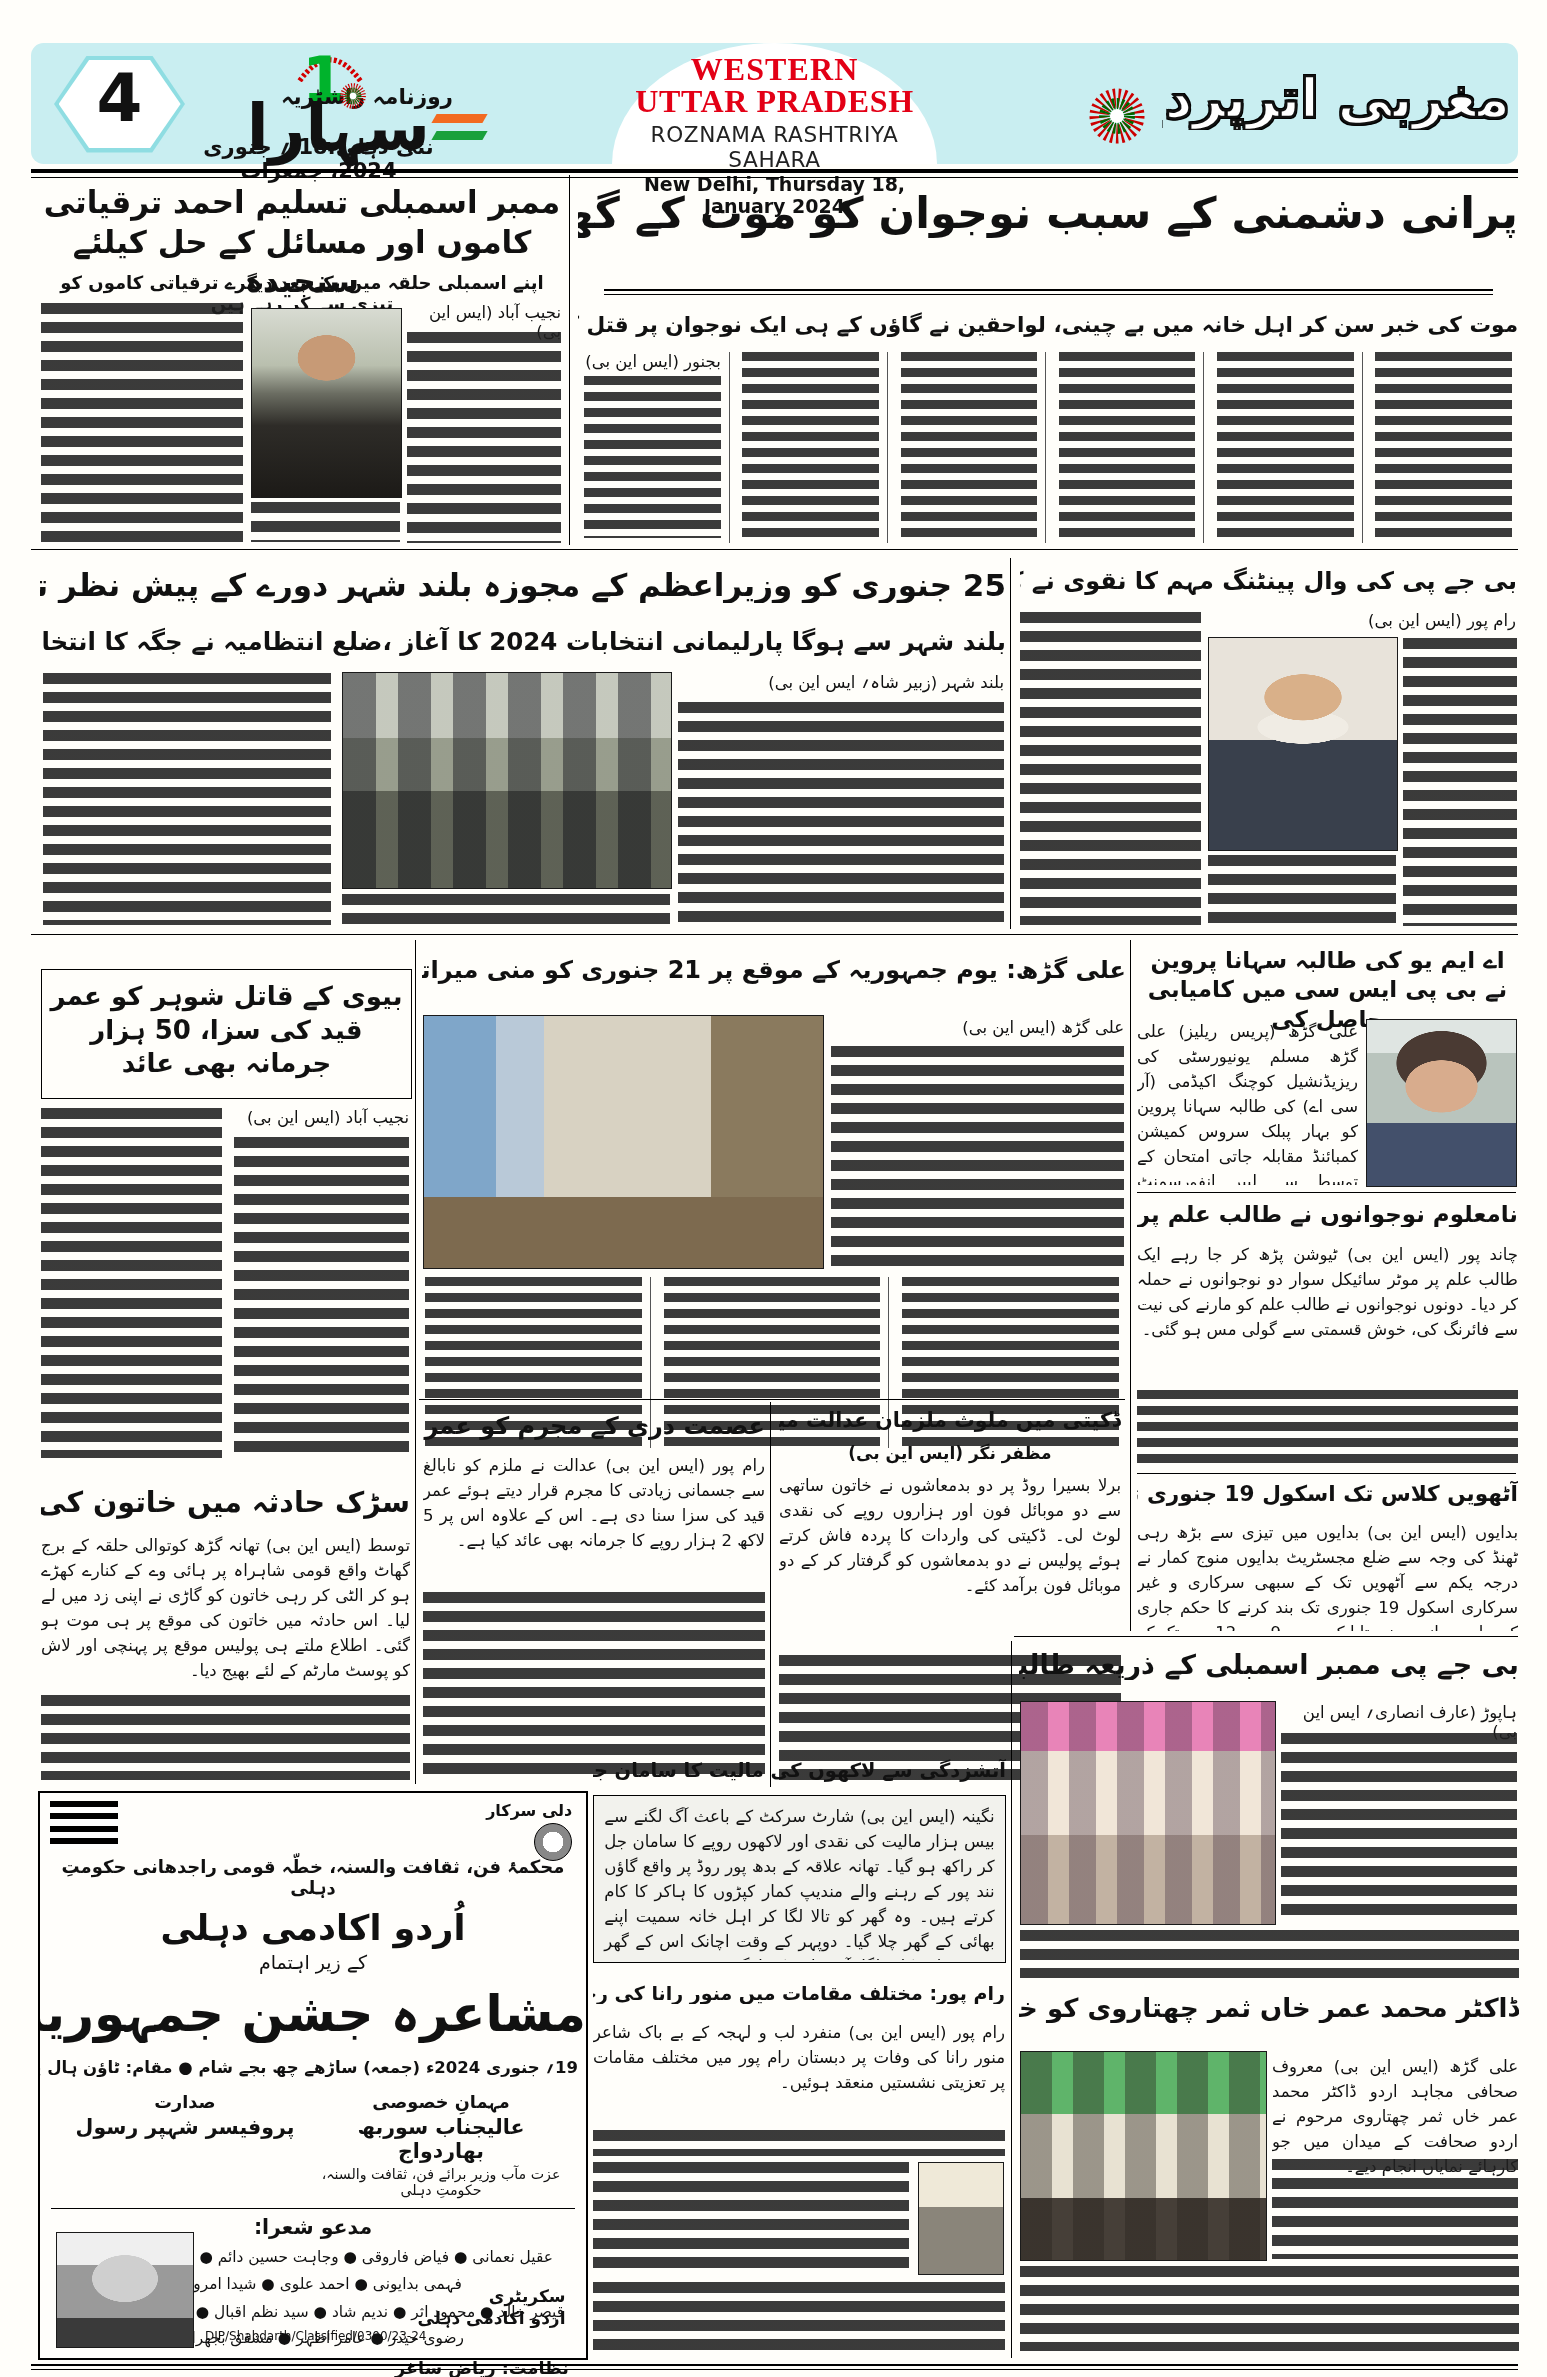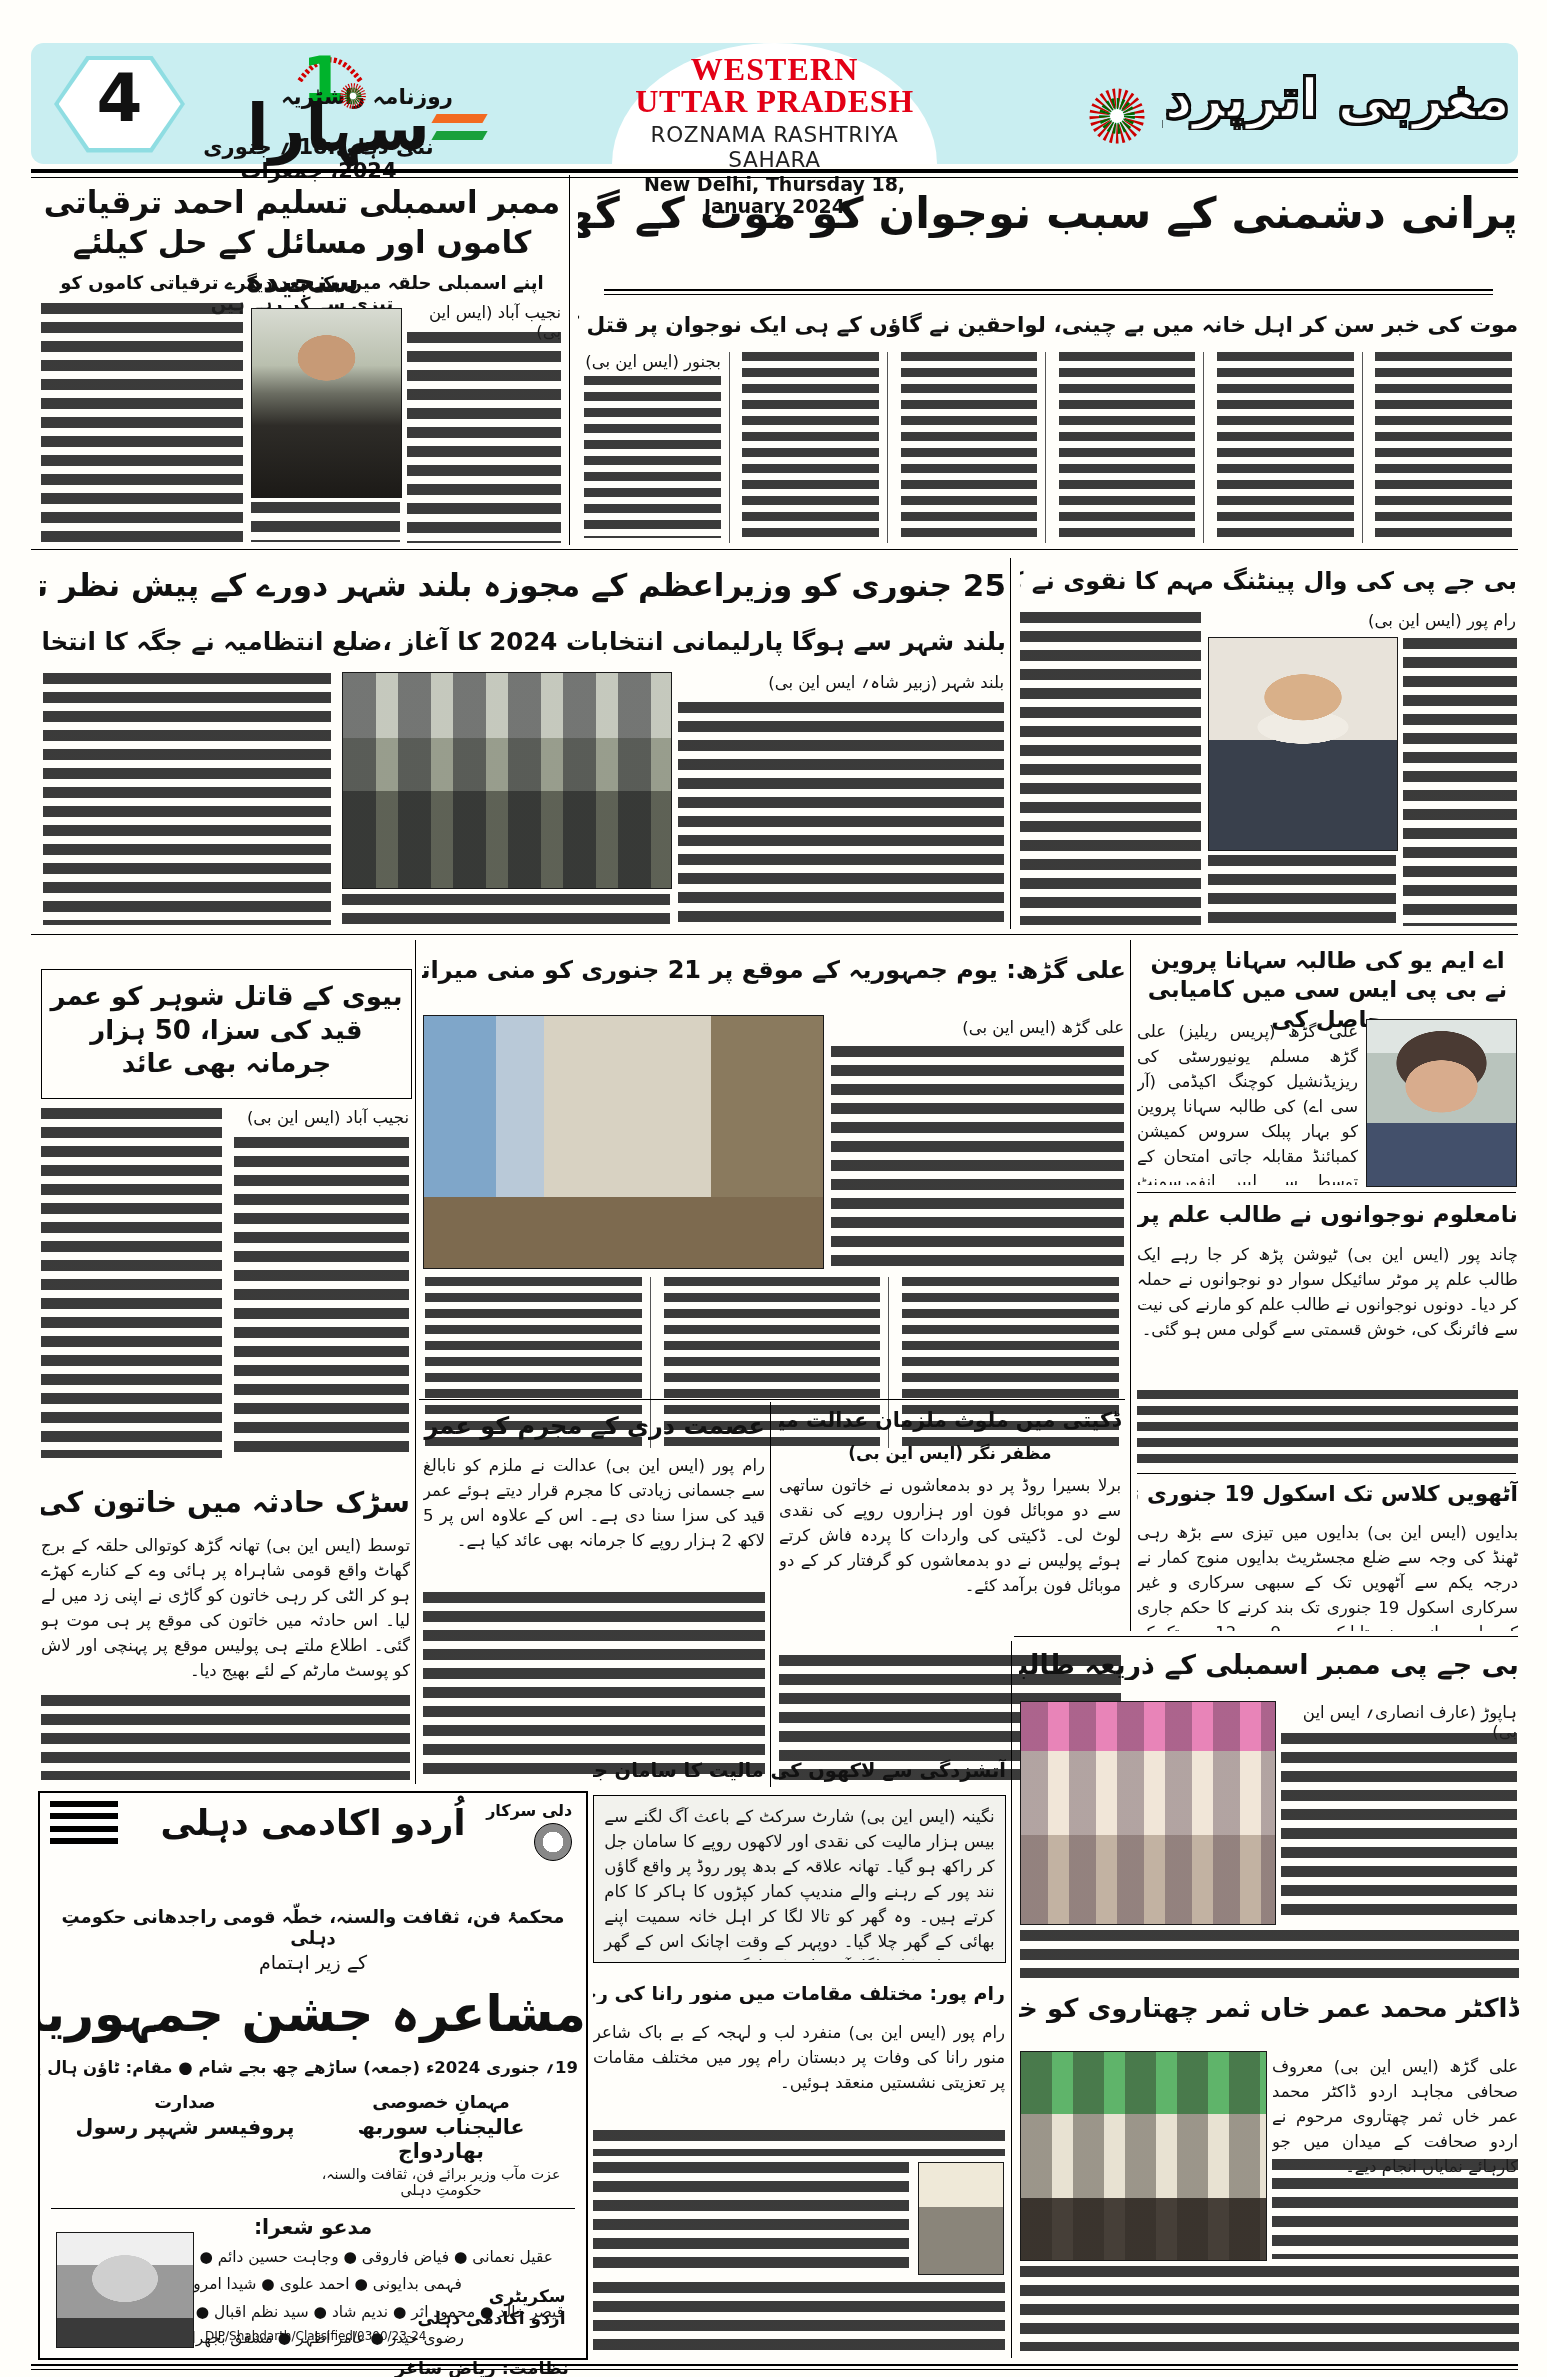--- a/index.html
+++ b/index.html
@@ -248,22 +248,22 @@
     <span class="byline">علی گڑھ (ایس این بی)</span>
     <span>معروف صحافی مجاہد اردو ڈاکٹر محمد عمر خاں ثمر چھتاروی مرحوم نے اردو صحافت کے میدان میں جو کارہائے نمایاں انجام دیے۔</span>
   </div>
   <div class="abs sim" style="left:1272px;top:2159px;width:246px;height:100px"></div>
   <div class="abs sim" style="left:1020px;top:2266px;width:499px;height:85px"></div>
 
   <div class="abs adbox" style="left:38px;top:1791px;width:546px;height:565px">
     <div class="abs" style="left:10.3px;top:8px;width:68px;height:48px;background:repeating-linear-gradient(180deg,#000 0 5.7px,#fff 5.7px 12.5px)"></div>
     <div class="abs u b" style="right:13.7px;top:8px;font-size:16px">دلی سرکار</div>
     <div class="abs" style="right:13.7px;top:30px;width:36px;height:36px;border:1.7px solid #000;border-radius:50%;background:radial-gradient(circle,#fff 0 40%,#888 41% 100%)"></div>
+    <div class="u b c" style="font-size:18px;margin-top:63px;padding:0 17px">محکمۂ فن، ثقافت والسنہ، خطّہ قومی راجدھانی حکومتِ دہلی</div>
     <div class="u b c" style="font-size:35px;margin-top:10.3px">اُردو اکادمی دہلی</div>
-    <div class="u b c" style="font-size:18px;margin-top:63px;padding:0 17px">محکمۂ فن، ثقافت والسنہ، خطّہ قومی راجدھانی حکومتِ دہلی</div>
     <div class="u c" style="font-size:19px;margin-top:2.3px">کے زیر اہتمام</div>
     <div class="u b c nw" style="font-size:50px;margin-top:12.5px">مشاعرہ جشنِ جمہوریت</div>
     <div class="u b c nw" style="font-size:16.5px;margin-top:15px;padding:0 8px">19؍ جنوری 2024ء (جمعہ) ساڑھے چھ بجے شام ● مقام: ٹاؤن ہال پارک، چاندنی چوک، دہلی</div>
     <div style="display:flex;flex-direction:row-reverse;margin-top:15px;padding:0 17px">
       <div style="flex:1" class="u c">
         <div class="b" style="font-size:17.7px">مہمانِ خصوصی</div>
         <div class="b" style="font-size:20.5px;margin-top:3.4px">عالیجناب سوربھ بھاردواج</div>
         <div style="font-size:14.2px;margin-top:2.3px">عزت مآب وزیر برائے فن، ثقافت والسنہ، حکومتِ دہلی</div>
       </div>
       <div style="flex:1" class="u c">

